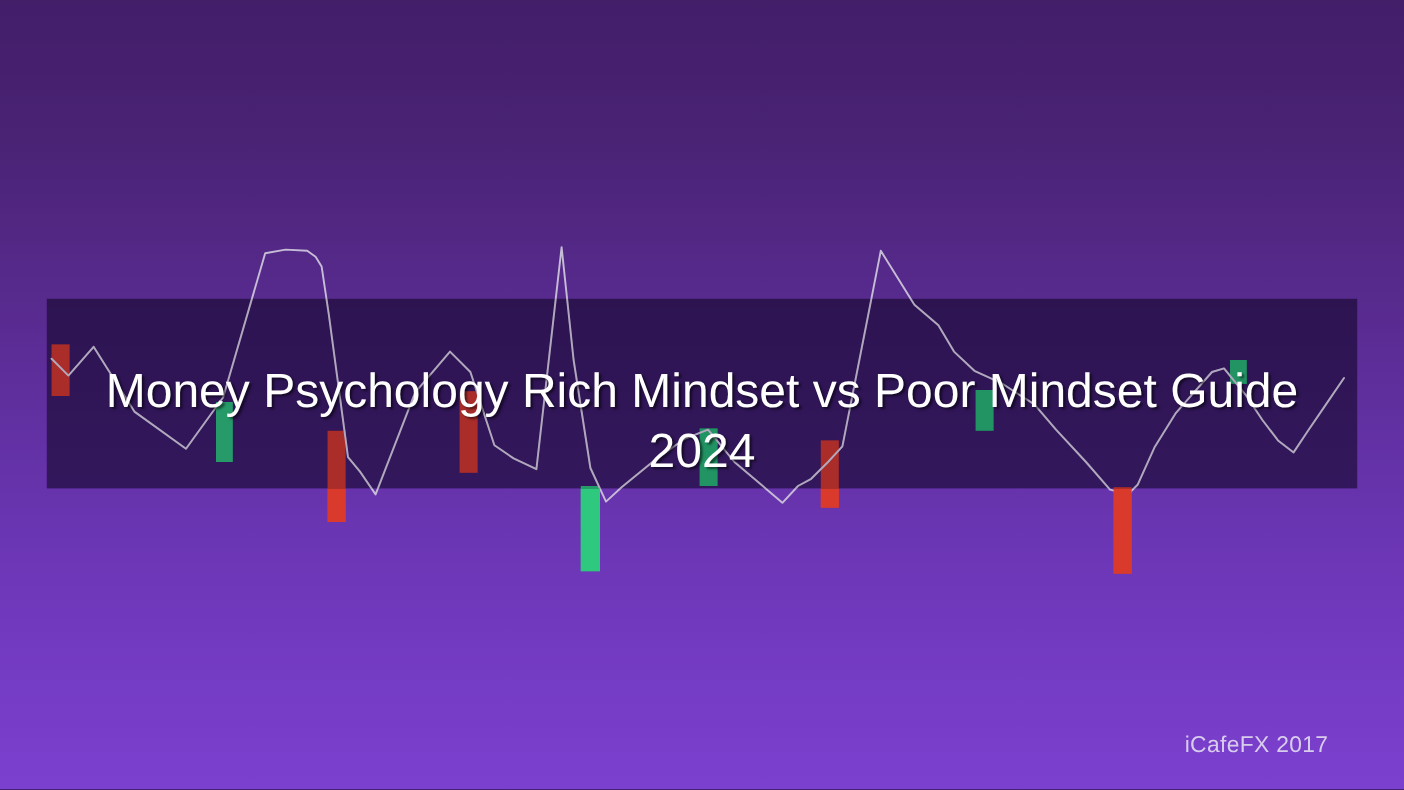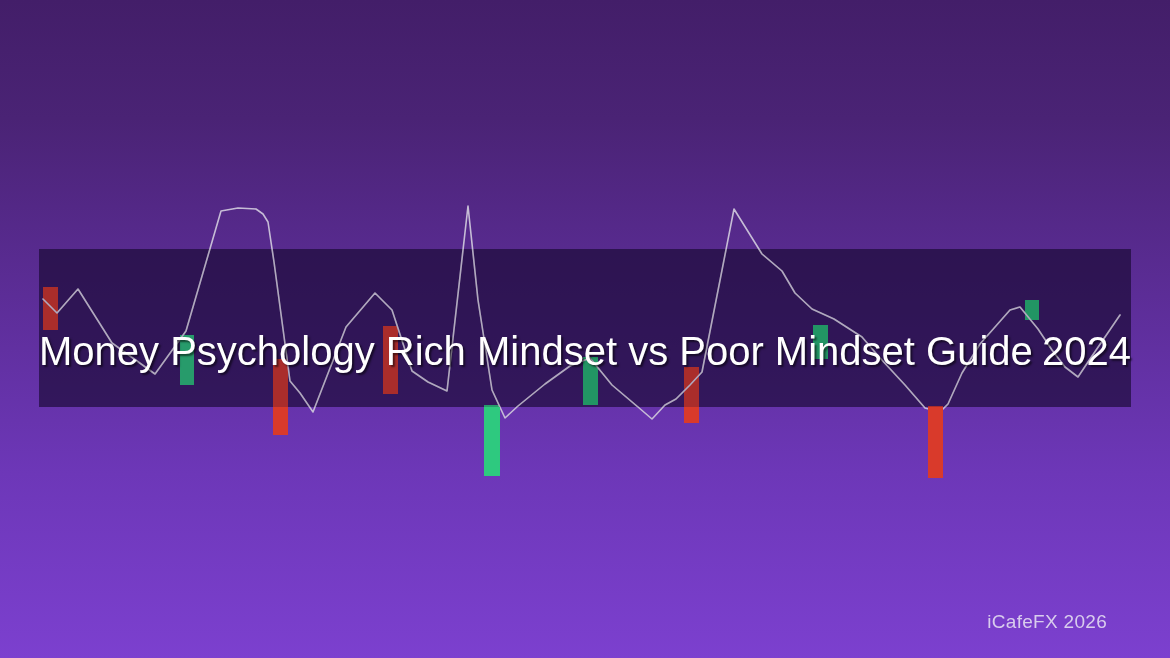--- a/index.html
+++ b/index.html
@@ -29,23 +29,23 @@
     height: 158px;
     background: rgba(20, 6, 44, 0.62);
   }
   #title-block {
     position: absolute;
     left: 39px;
     top: 249px;
     width: 1092px;
     height: 203px;
     display: flex;
-    flex-direction: row;
+    flex-direction: column;
     align-items: center;
-    justify-content: space-between;
+    justify-content: center;
     text-align: center;
   }
   .title-line {
     color: #ffffff;
     font-size: 40px;
     line-height: 50px;
     font-weight: 400;
     letter-spacing: 0px;
     text-shadow: 2px 2px 2px rgba(0,0,0,0.55);
     white-space: nowrap;
@@ -119,15 +119,15 @@
         652,419 665,405 676,399 690,385 702,372 734,209 762,254 782,271 795,293 812,309
         834,319 862,337 880,358 905,385 925,408 940,412 948,404 962,373 980,344 995,327
         1010,310 1020,307 1038,329 1052,350 1065,367 1078,377 1090,359 1105,337 1120,315"></polyline>
   </svg>
 
   <div id="title-block">
     <div class="title-line">Money Psychology Rich Mindset vs Poor Mindset Guide</div>
     <div class="title-line">2024</div>
   </div>
 
-  <div id="watermark">iCafeFX 2026</div>
+  <div id="watermark">iCafeFX 2017</div>
 
 </div>
 
 </body></html>

